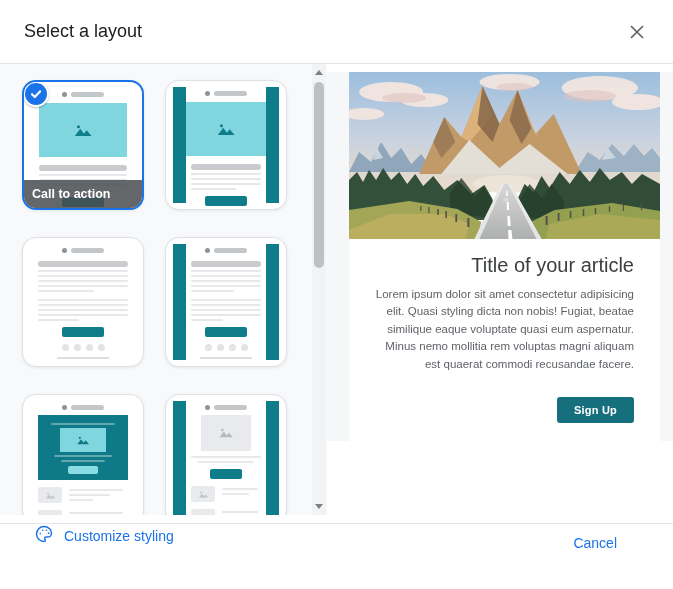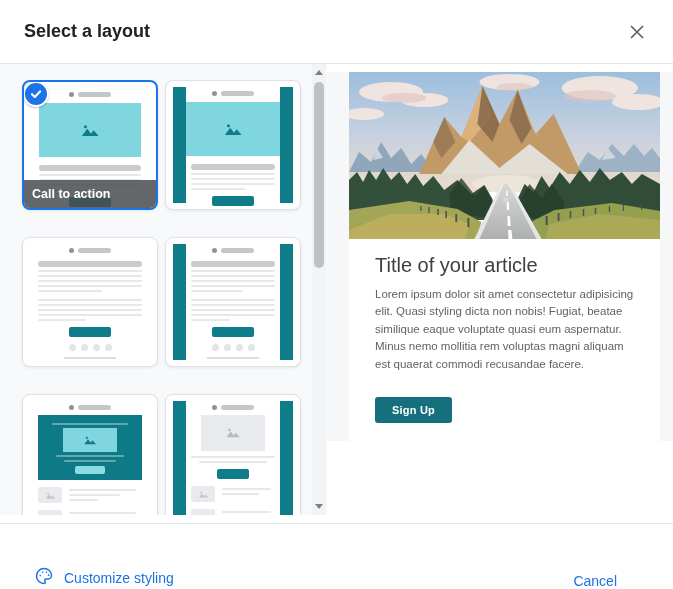--- a/index.html
+++ b/index.html
@@ -13,37 +13,37 @@
   }
   .dialog { width: 673px; height: 589px; display: flex; flex-direction: column; background:#fff; }
 
   
   .dlg-header {
     height: 64px; flex: 0 0 64px;
     border-bottom: 1px solid #e3e5e8;
     display: flex; align-items: center;
     padding: 0 24px;
   }
-  .dlg-title { font-size: 18px; color: #202124; font-weight: 700; text-align: center; }
+  .dlg-title { font-size: 18px; color: #202124; font-weight: 400; text-align: center; }
   .close-btn { margin-left: auto; width: 24px; height: 24px; display:flex; align-items:center; justify-content:center; cursor: pointer; }
 
   
   .dlg-body { flex: 1; display: flex; min-height: 0; }
 
   
   .left-pane { width: 327px; flex: 0 0 327px; position: relative; background: #fff; }
   .left-list { position:absolute; top:0; left:0; width:327px; height:451px; background:#f8f9fa; overflow:hidden; }
   .grid {
     position: absolute; top: 16px; left: 22px;
     display: grid; grid-template-columns: 122px 122px;
     column-gap: 21px; row-gap: 27px;
   }
   .card {
-    width: 136px; height: 130px;
-    background: #fff; border: 1px solid #dfe1e5; border-radius: 8px;
+    width: 122px; height: 130px;
+    background: #fff; border: 1px solid #dfe1e5; border-radius: 14px;
     box-shadow: 0 1px 3px rgba(60,64,67,.10);
     position: relative; overflow: hidden; cursor: pointer; padding-left: 24px;
   }
   .card.selected { border: 2px solid #1a73e8; overflow: hidden; }
   .check-badge {
     position: absolute; top: -1px; left: -1px; z-index: 3;
     width: 26px; height: 26px; border-radius: 50%;
     background: #1a73e8; border: 2px solid #fff;
     display: flex; align-items: center; justify-content: center;
     box-shadow: 0 1px 2px rgba(0,0,0,.25);
@@ -86,30 +86,30 @@
   .sb-thumb { position: absolute; top: 18px; left: 2px; width: 10px; height: 186px; border-radius: 5px; background: #bdc1c6; cursor: pointer; }
 
   
   .right-pane { flex: 1; background: #fff; display: flex; flex-direction: column; }
   .page-bg { margin-top: 8px; height: 369px; background: #f5f7f9; display: flex; }
   .email { margin-left: 22px; margin-right: 13px; flex: 1; background: #fff; display: flex; flex-direction: column; }
   .logo-row { height: 49px; display: flex; align-items: center; justify-content: center; gap: 7px; }
   .logo-text { font-size: 9px; font-weight: 600; letter-spacing: 3.5px; color: #8a9095; }
   .hero { height: 167px; flex: 0 0 167px; }
   .hero svg { display: block; width: 100%; height: 100%; }
-  .article { text-align: left; padding: 0 26px; }
+  .article { text-align: right; padding: 0 26px; }
   .article-title { margin-top: 15px; font-size: 20px; font-weight: 400; color: #3c4043; }
   .article-body { margin-top: 9px; font-size: 11.5px; line-height: 1.52; color: #5f6368; }
   .cta-btn { display: inline-block; margin-top: 24px; background: #156f7d; color: #fff; font-size: 11px; font-weight: 700; padding: 7px 17px; border-radius: 3px; letter-spacing: .2px; }
 
   
   .dlg-footer {
     height: 66px; flex: 0 0 66px;
     border-top: 1px solid #e3e5e8;
-    display: flex; align-items: flex-end; padding: 0 22px;
+    display: flex; align-items: flex-start; padding: 0 22px;
     background: #fff;
   }
   .customize { display: flex; align-items: center; gap: 10px; margin-left: 12px; color: #1a73e8; font-size: 14px; font-weight: 500; cursor: pointer; }
   .footer-right { margin-left: auto; display: flex; align-items: center; }
   .btn-cancel { color: #1a73e8; font-size: 14px; font-weight: 500; margin-right: 34px; cursor: pointer; margin-top: 11px; }
   .btn-insert { background: #1a73e8; color: #fff; font-size: 14px; font-weight: 500; border: none; border-radius: 4px; height: 36px; padding: 0 25px; cursor: pointer; font-family: "Liberation Sans", sans-serif; }
 </style>
 </head>
 <body>
 

